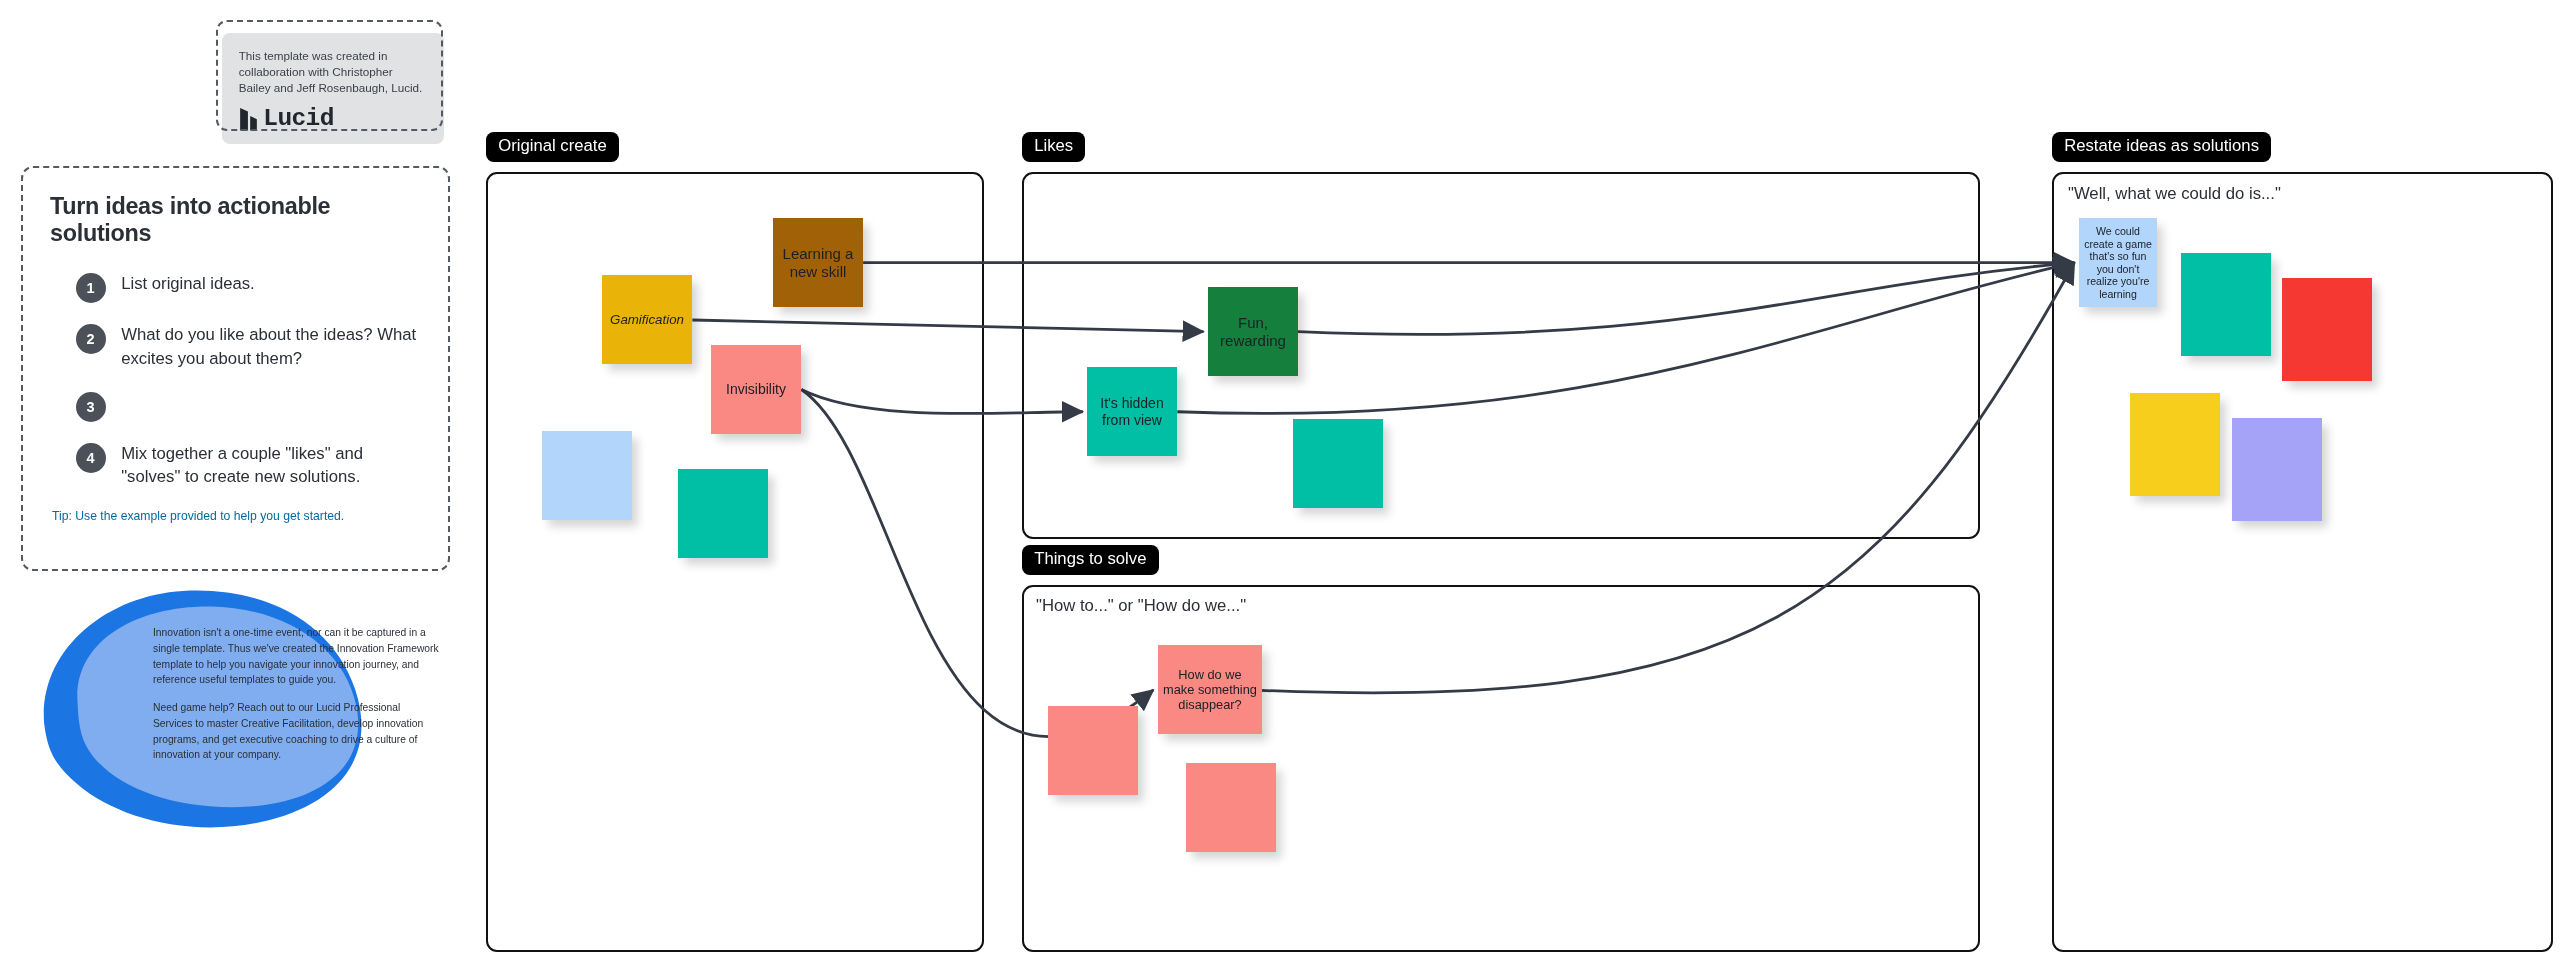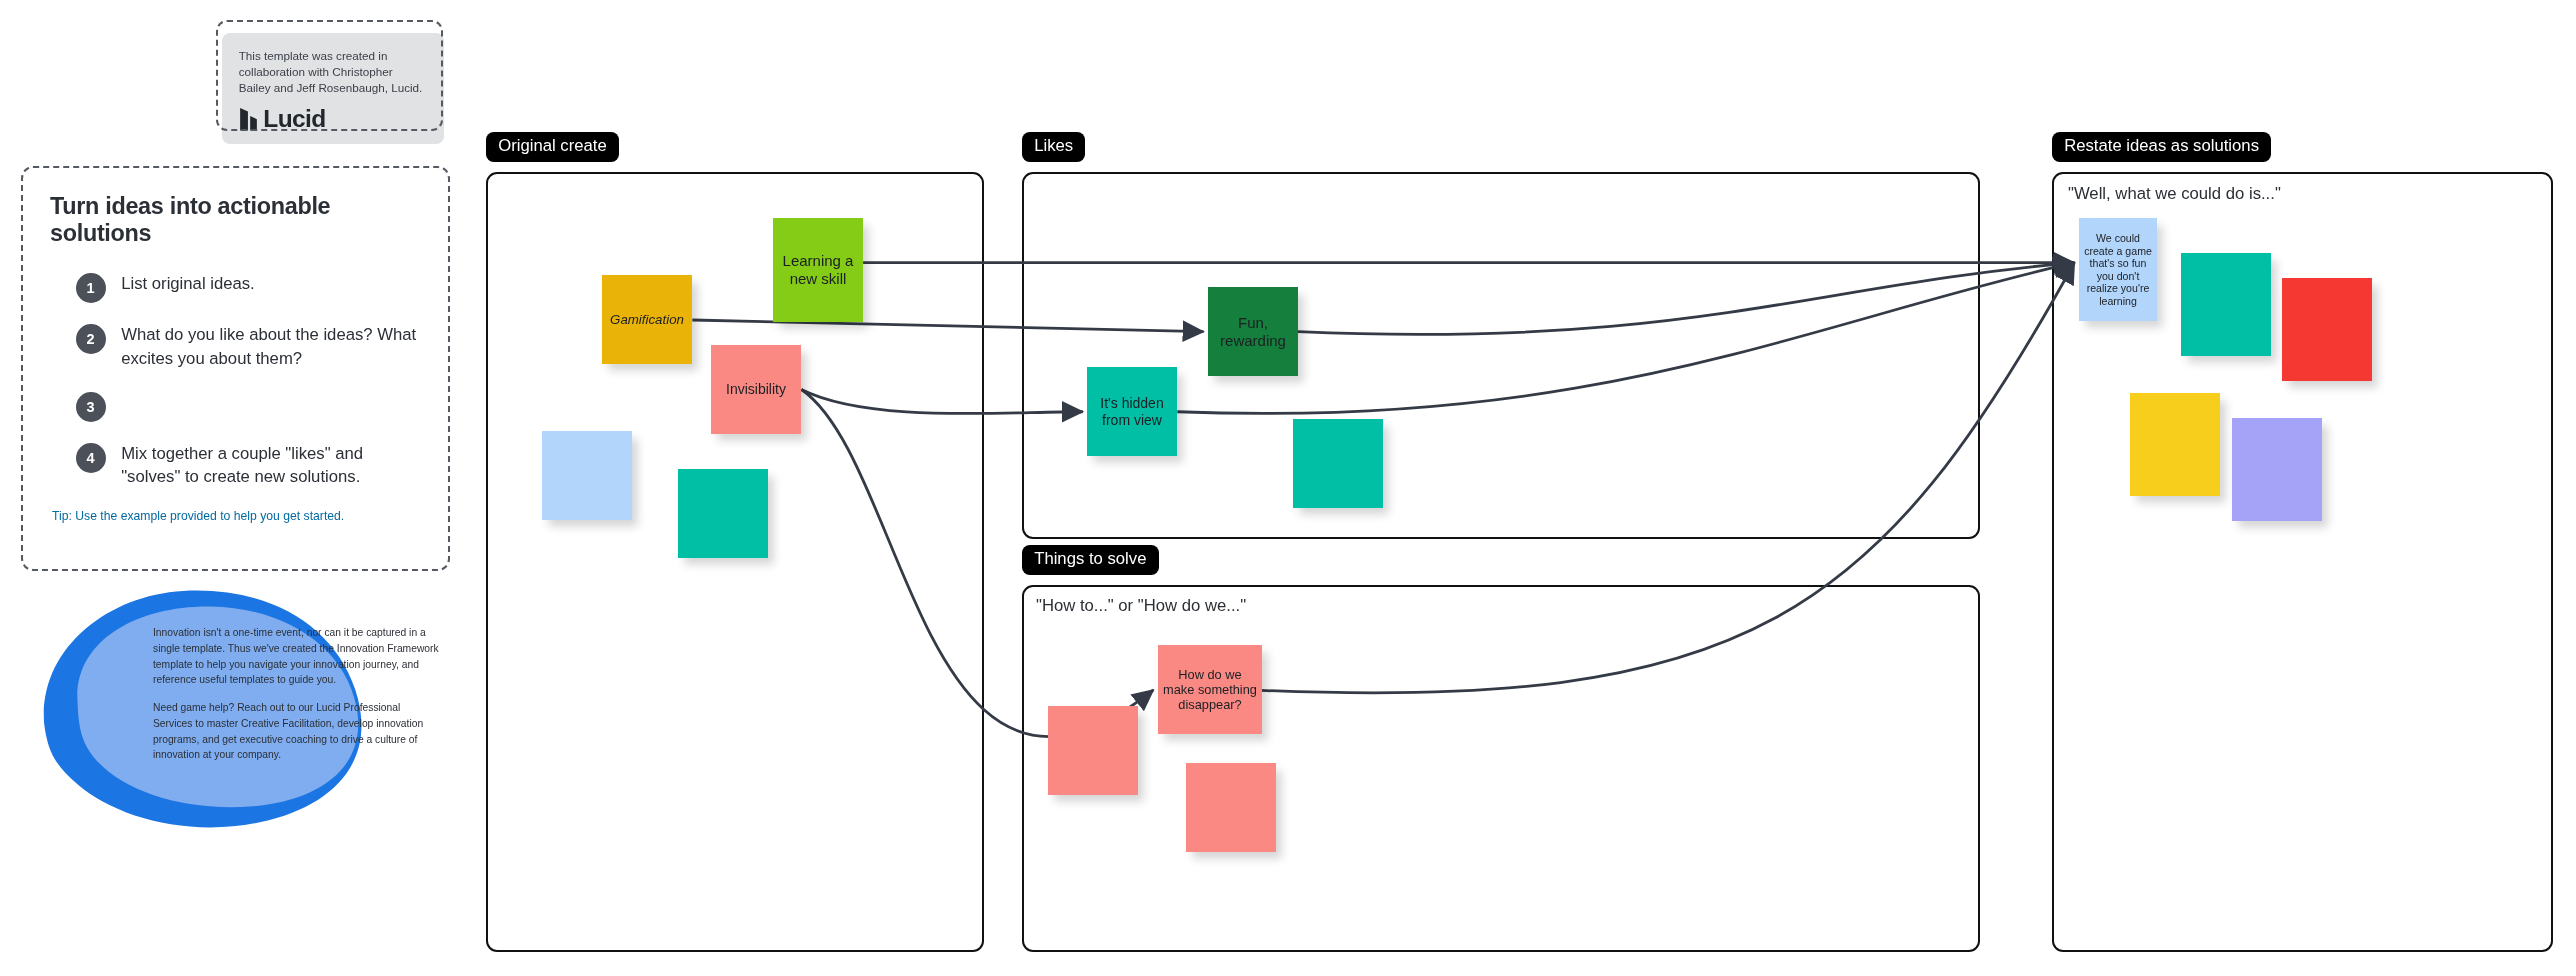--- a/index.html
+++ b/index.html
@@ -24,20 +24,21 @@
     background: #e1e2e4; border-radius: 7.8px;
     padding: 14.5px 16.7px;
     z-index: 2;
   }
   .credit-text {
     font-size: 11.7px; line-height: 1.38; color: #3a3f47;
   }
   .lucid-logo {
     display: flex; align-items: center; gap: 5.6px;
     margin-top: 11px;
+    font-family: Liberation Mono, monospace;
   }
   .lucid-mark {
     width: 19px; height: 24.5px; position: relative;
   }
   .lucid-mark svg { display: block; }
   .lucid-word {
     font-size: 24.5px; font-weight: 700; color: #22272e;
     letter-spacing: -0.6px; line-height: 1;
   }
 
@@ -220,21 +221,21 @@
         <path d="M 2334 596 C 3034 626, 3256 512, 3730 472" marker-end="url(#arrow)"></path>
         <path d="M 2117 740 C 2877 770, 3246 582, 3730 472" marker-end="url(#arrow)"></path>
         <path d="M 2244 1240 C 3144 1280, 3376 1112, 3730 472" marker-end="url(#arrow)"></path>
       </g>
   </svg>
 
   <div id="notes-layer">
       <div class="note" style="left: 602px; top: 275px; width: 90px; height: 89px; background: #eab308; font-size: 13.3px; line-height: 1.18; font-style: italic;">
         <span>Gamification</span>
       </div>
-      <div class="note" style="left: 773px; top: 218px; width: 90px; height: 104px; background: #84cc16; font-size: 15px; line-height: 1.18;">
+      <div class="note" style="left: 773px; top: 218px; width: 90px; height: 89px; background: #a16207; font-size: 15px; line-height: 1.18;">
         <span>Learning a new skill</span>
       </div>
       <div class="note" style="left: 711px; top: 345px; width: 90px; height: 89px; background: rgb(249, 137, 130); font-size: 14px; line-height: 1.18;">
         <span>Invisibility</span>
       </div>
       <div class="note" style="left: 542px; top: 431px; width: 90px; height: 89px; background: rgb(178, 214, 251); font-size: 13.3px; line-height: 1.18;">
         <span></span>
       </div>
       <div class="note" style="left: 678px; top: 469px; width: 90px; height: 89px; background: rgb(0, 191, 165); font-size: 13.3px; line-height: 1.18;">
         <span></span>
@@ -250,21 +251,21 @@
       </div>
       <div class="note" style="left: 1158px; top: 645px; width: 104px; height: 89px; background: rgb(249, 137, 130); font-size: 12.8px; line-height: 1.18;">
         <span>How do we make something disappear?</span>
       </div>
       <div class="note" style="left: 1048px; top: 706px; width: 90px; height: 89px; background: rgb(249, 137, 130); font-size: 13.3px; line-height: 1.18;">
         <span></span>
       </div>
       <div class="note" style="left: 1186px; top: 763px; width: 90px; height: 89px; background: rgb(249, 137, 130); font-size: 13.3px; line-height: 1.18;">
         <span></span>
       </div>
-      <div class="note" style="left: 2079px; top: 218px; width: 78px; height: 103px; background: rgb(178, 214, 251); font-size: 10.6px; line-height: 1.18;">
+      <div class="note" style="left: 2079px; top: 218px; width: 78px; height: 89px; background: rgb(178, 214, 251); font-size: 10.6px; line-height: 1.18;">
         <span>We could create a game that's so fun you don't realize you're learning</span>
       </div>
       <div class="note" style="left: 2181px; top: 253px; width: 90px; height: 103px; background: rgb(0, 191, 165); font-size: 13.3px; line-height: 1.18;">
         <span></span>
       </div>
       <div class="note" style="left: 2282px; top: 278px; width: 90px; height: 103px; background: rgb(245, 56, 49); font-size: 13.3px; line-height: 1.18;">
         <span></span>
       </div>
       <div class="note" style="left: 2130px; top: 393px; width: 90px; height: 103px; background: rgb(248, 206, 28); font-size: 13.3px; line-height: 1.18;">
         <span></span>

